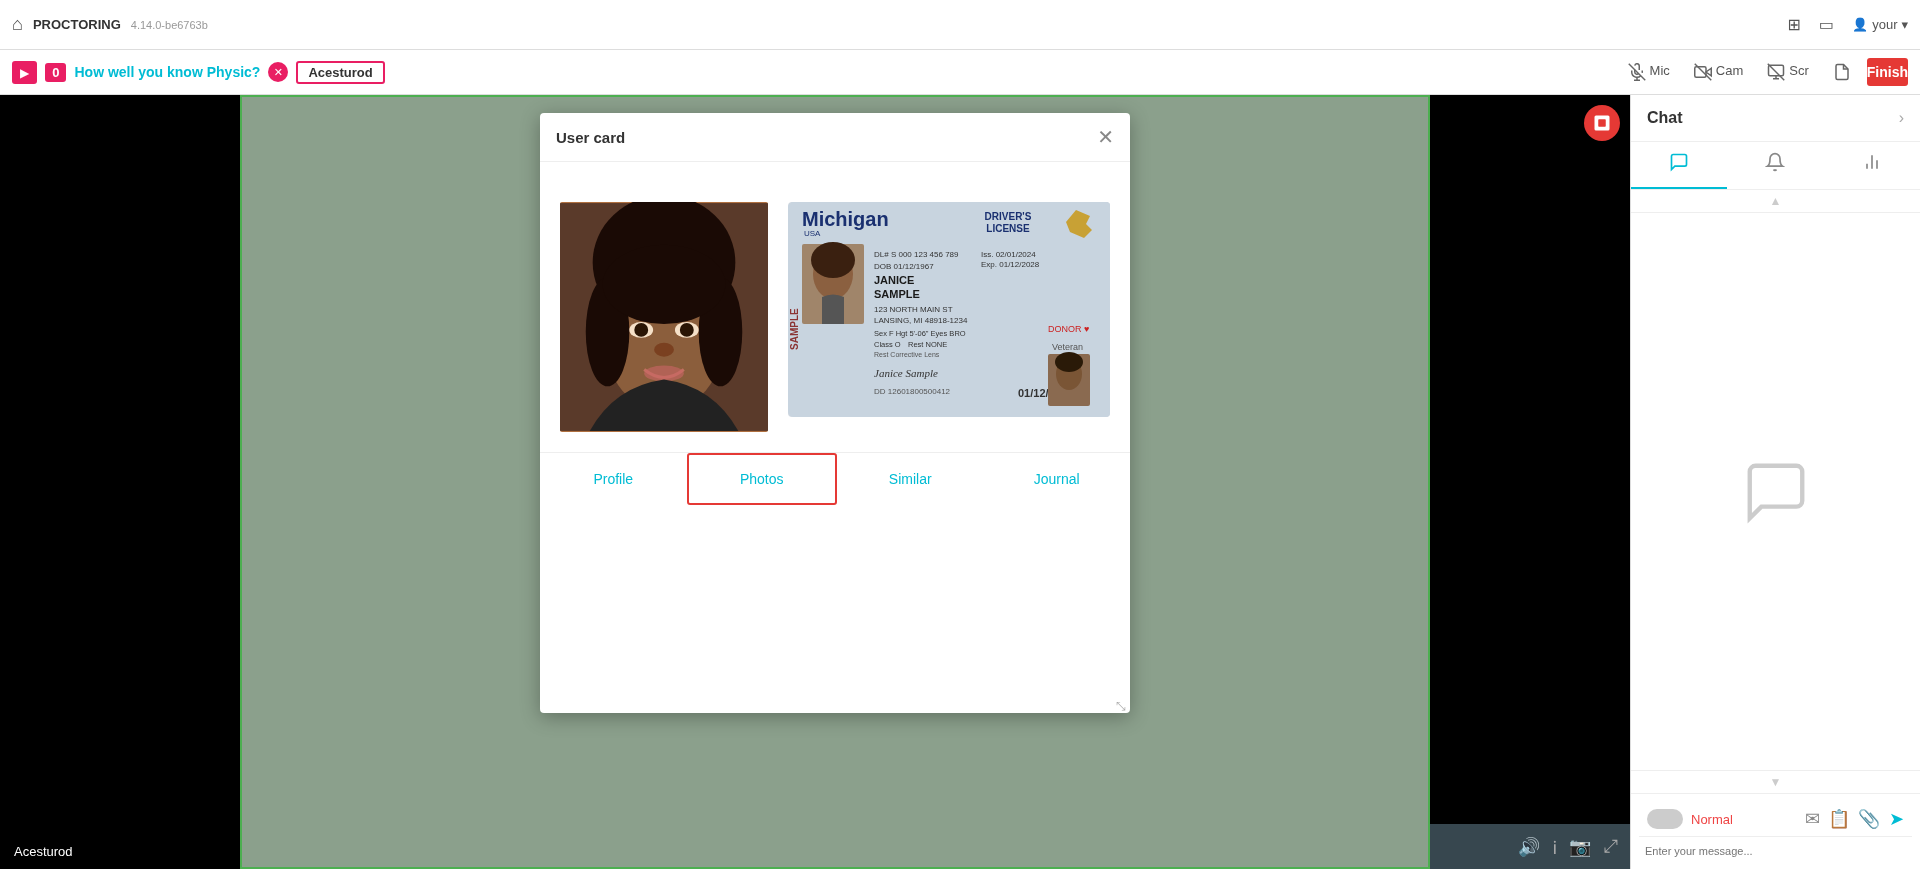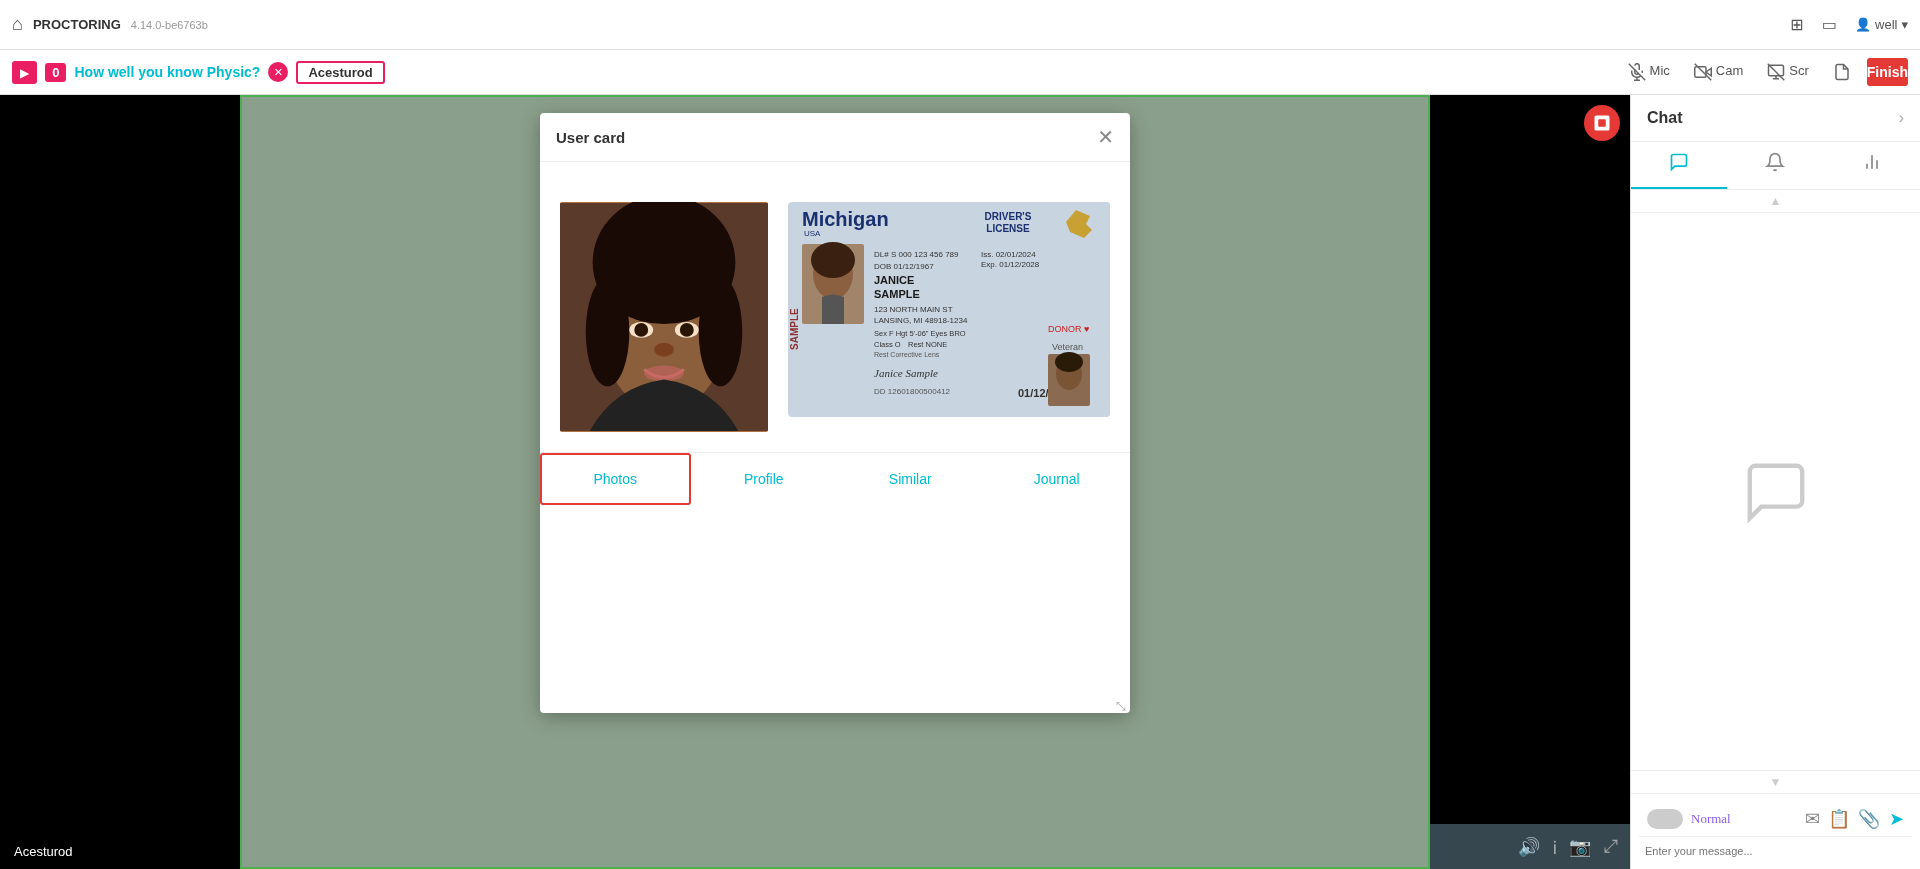--- a/index.html
+++ b/index.html
@@ -104,21 +104,21 @@
     #chat-header { display: flex; align-items: flex-end; justify-content: space-between; padding: 14px 16px; border-bottom: 1px solid #eee; }
     #chat-header .chat-title { font-size: 16px; font-weight: bold; color: #333; }
     #chat-header .chevron { color: #aaa; font-size: 16px; cursor: pointer; }
     #chat-tabs { display: flex; border-bottom: 1px solid #eee; }
     .chat-tab { flex: 1; padding: 10px 0; text-align: center; cursor: pointer; color: #555; font-size: 18px; }
     .chat-tab.active { border-bottom: 2px solid #00bcd4; color: #00bcd4; }
     #chat-messages { flex: 1; overflow-y: auto; padding: 16px; display: flex; align-items: center; justify-content: center; }
     #chat-bottom { padding: 8px; border-top: 1px solid #eee; }
     #chat-mode { display: flex; align-items: center; gap: 8px; padding: 6px 8px; border-bottom: 1px solid #eee; }
     .mode-toggle { width: 36px; height: 20px; border-radius: 10px; background: #ccc; position: relative; cursor: pointer; border: none; }
-    .mode-label { font-size: 13px; color: #8b5cf6; font-family: Liberation Serif, serif; }
+    .mode-label { font-size: 13px; color: #ef4444; }
     .chat-action-icon { color: #888; font-size: 18px; cursor: pointer; border: none; background: none; }
     #chat-input-row { display: flex; align-items: center; gap: 6px; padding: 8px 6px 4px; }
     #chat-input { flex: 1; border: none; outline: none; font-size: 11px; color: #737373; background: transparent; }
     .send-btn { background: none; border: none; cursor: pointer; color: #00bcd4; font-size: 18px; }
 
     
     #chat-messages::-webkit-scrollbar { width: 4px; }
     #chat-messages::-webkit-scrollbar-thumb { background: #ddd; }
 
     
@@ -129,21 +129,21 @@
 
 <div id="topbar">
   <span class="home-icon">⌂</span>
   <span class="brand">PROCTORING</span>
   <span class="version">4.14.0-be6763b</span>
   <div class="spacer"></div>
   <span class="grid-icon" style="margin-right:8px">⊞</span>
   <span class="card-icon" style="margin-right:8px">▭</span>
   <div class="admin-area">
     <span>👤</span>
-    <span>well</span>
+    <span>your</span>
     <span>▾</span>
   </div>
 </div>
 
 <div id="actionbar">
   <button class="play-btn"><span>▶</span></button>
   <span class="badge-red">0</span>
   <span class="exam-title">How well you know Physic?</span>
   <span class="x-badge">✕</span>
   <span class="student-badge">Acesturod</span>
@@ -280,22 +280,22 @@
 
                   <rect x="260" y="152" width="42" height="52" fill="#8a6a50" rx="2"></rect>
                   <ellipse cx="281" cy="172" rx="13" ry="16" fill="#7a5535"></ellipse>
                   <ellipse cx="281" cy="160" rx="14" ry="10" fill="#2a1a08"></ellipse>
                 </svg>
               </div>
             </div>
           </div>
 
           <div id="usercard-tabs">
+            <button class="uc-tab">Profile</button>
             <button class="uc-tab active">Photos</button>
-            <button class="uc-tab">Profile</button>
             <button class="uc-tab">Similar</button>
             <button class="uc-tab">Journal</button>
           </div>
           <div class="resize-handle">⤡</div>
         </div>
       </div>
     </div>
 
     <div id="cam-right">
       <button class="cam-overlay-btn">

